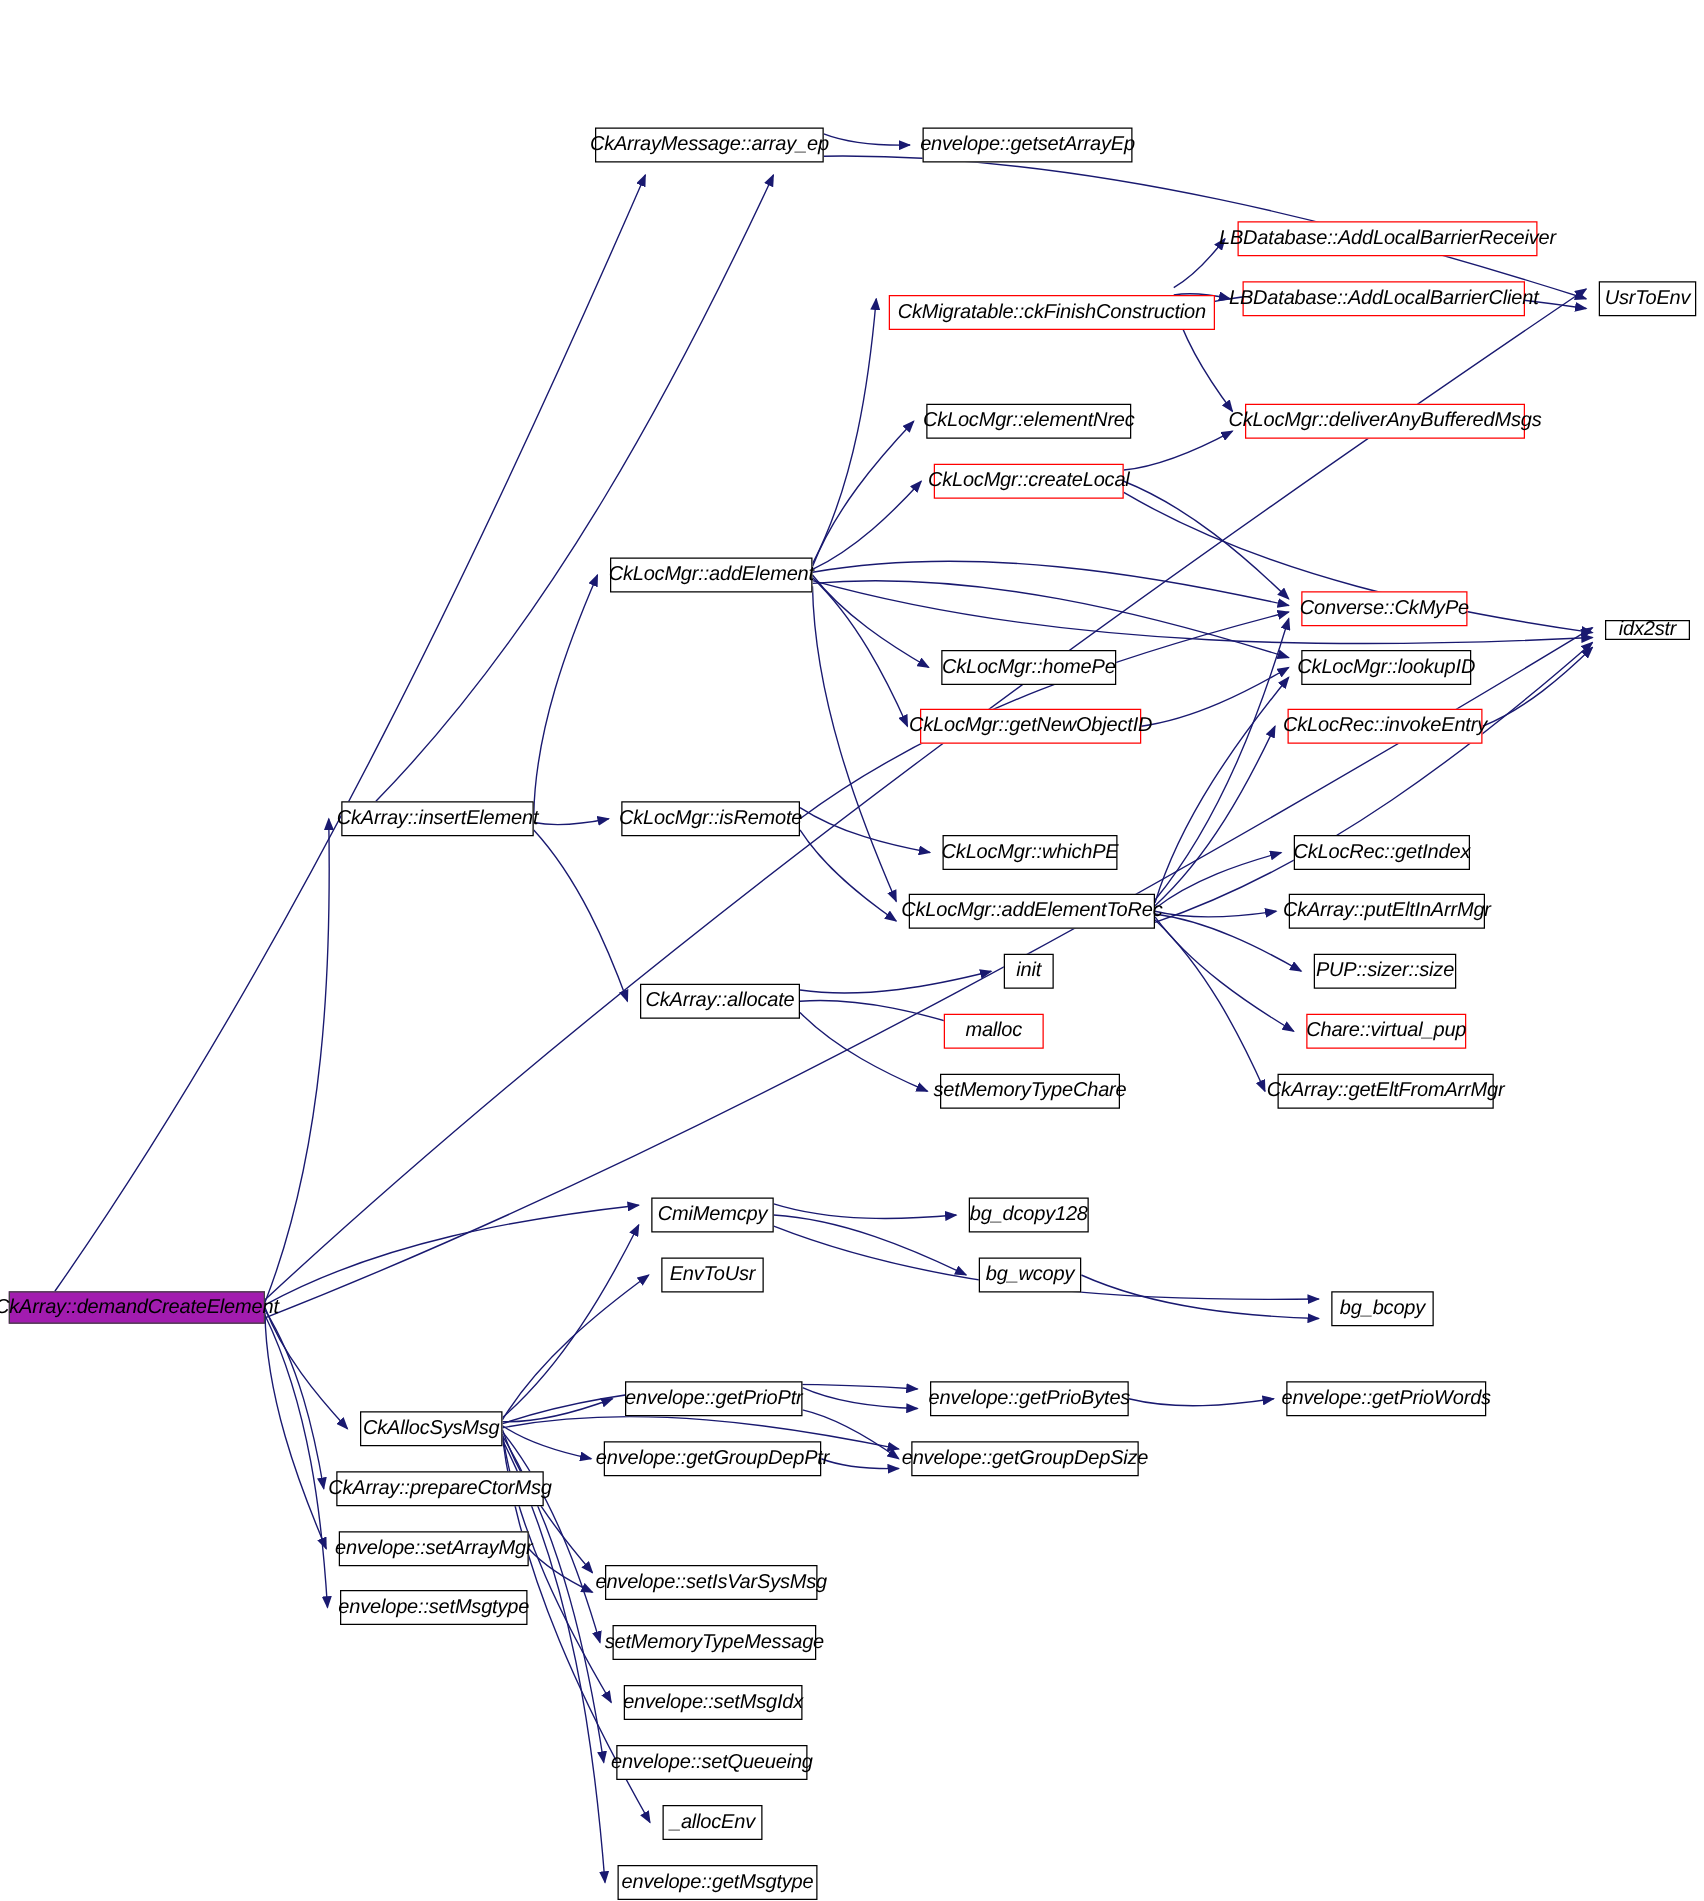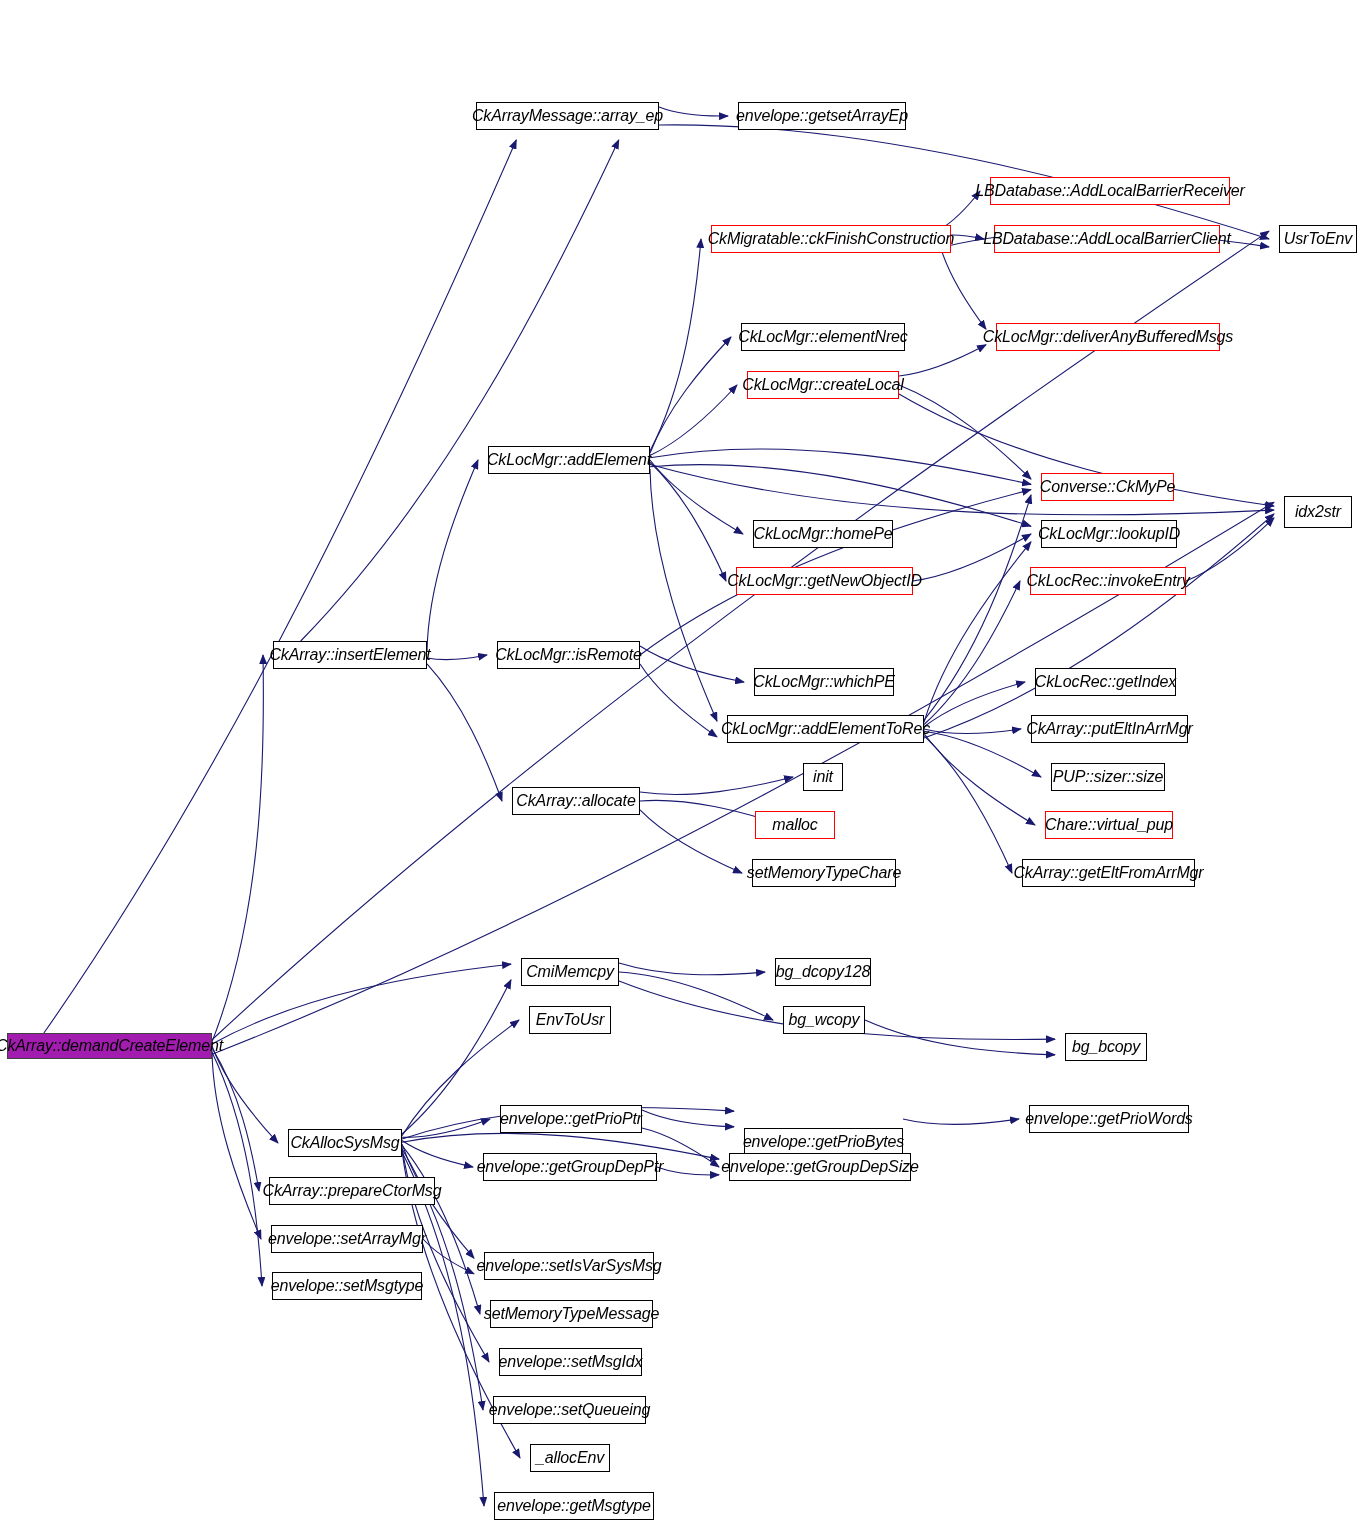--- a/index.html
+++ b/index.html
@@ -131,21 +131,21 @@
   </svg>
 <div class="node" style="left: 476px; top: 102px; width: 183px; height: 28px;">
       <span>CkArrayMessage::array_ep</span>
     </div>
     <div class="node" style="left: 738px; top: 102px; width: 168px; height: 28px;">
       <span>envelope::getsetArrayEp</span>
     </div>
     <div class="node red" style="left: 990px; top: 177px; width: 240px; height: 28px;">
       <span>LBDatabase::AddLocalBarrierReceiver</span>
     </div>
-    <div class="node red" style="left: 711px; top: 225px; width: 240px; height: 28px;">
+    <div class="node red" style="left: 711px; top: 236px; width: 261px; height: 28px;">
       <span>CkMigratable::ckFinishConstruction</span>
     </div>
     <div class="node red" style="left: 994px; top: 225px; width: 226px; height: 28px;">
       <span>LBDatabase::AddLocalBarrierClient</span>
     </div>
     <div class="node" style="left: 1279px; top: 225px; width: 78px; height: 28px;">
       <span>UsrToEnv</span>
     </div>
     <div class="node" style="left: 741px; top: 323px; width: 164px; height: 28px;">
       <span>CkLocMgr::elementNrec</span>
@@ -155,21 +155,21 @@
     </div>
     <div class="node red" style="left: 747px; top: 371px; width: 152px; height: 28px;">
       <span>CkLocMgr::createLocal</span>
     </div>
     <div class="node" style="left: 488px; top: 446px; width: 162px; height: 28px;">
       <span>CkLocMgr::addElement</span>
     </div>
     <div class="node red" style="left: 1041px; top: 473px; width: 133px; height: 28px;">
       <span>Converse::CkMyPe</span>
     </div>
-    <div class="node" style="left: 1284px; top: 496px; width: 68px; height: 32px;">
+    <div class="node" style="left: 1284px; top: 496px; width: 68px; height: 16px;">
       <span>idx2str</span>
     </div>
     <div class="node" style="left: 753px; top: 520px; width: 140px; height: 28px;">
       <span>CkLocMgr::homePe</span>
     </div>
     <div class="node" style="left: 1041px; top: 520px; width: 136px; height: 28px;">
       <span>CkLocMgr::lookupID</span>
     </div>
     <div class="node red" style="left: 736px; top: 567px; width: 177px; height: 28px;">
       <span>CkLocMgr::getNewObjectID</span>
@@ -230,21 +230,21 @@
     </div>
     <div class="node" style="left: 1065px; top: 1033px; width: 82px; height: 28px;">
       <span>bg_bcopy</span>
     </div>
     <div class="node current" style="left: 7px; top: 1033px; width: 205px; height: 26px;">
       <span>CkArray::demandCreateElement</span>
     </div>
     <div class="node" style="left: 500px; top: 1105px; width: 142px; height: 28px;">
       <span>envelope::getPrioPtr</span>
     </div>
-    <div class="node" style="left: 744px; top: 1105px; width: 159px; height: 28px; margin-top: 23px;">
+    <div class="node" style="left: 744px; top: 1105px; width: 159px; height: 28px;">
       <span>envelope::getPrioBytes</span>
     </div>
     <div class="node" style="left: 1029px; top: 1105px; width: 160px; height: 28px;">
       <span>envelope::getPrioWords</span>
     </div>
     <div class="node" style="left: 288px; top: 1129px; width: 114px; height: 28px;">
       <span>CkAllocSysMsg</span>
     </div>
     <div class="node" style="left: 483px; top: 1153px; width: 174px; height: 28px;">
       <span>envelope::getGroupDepPtr</span>

